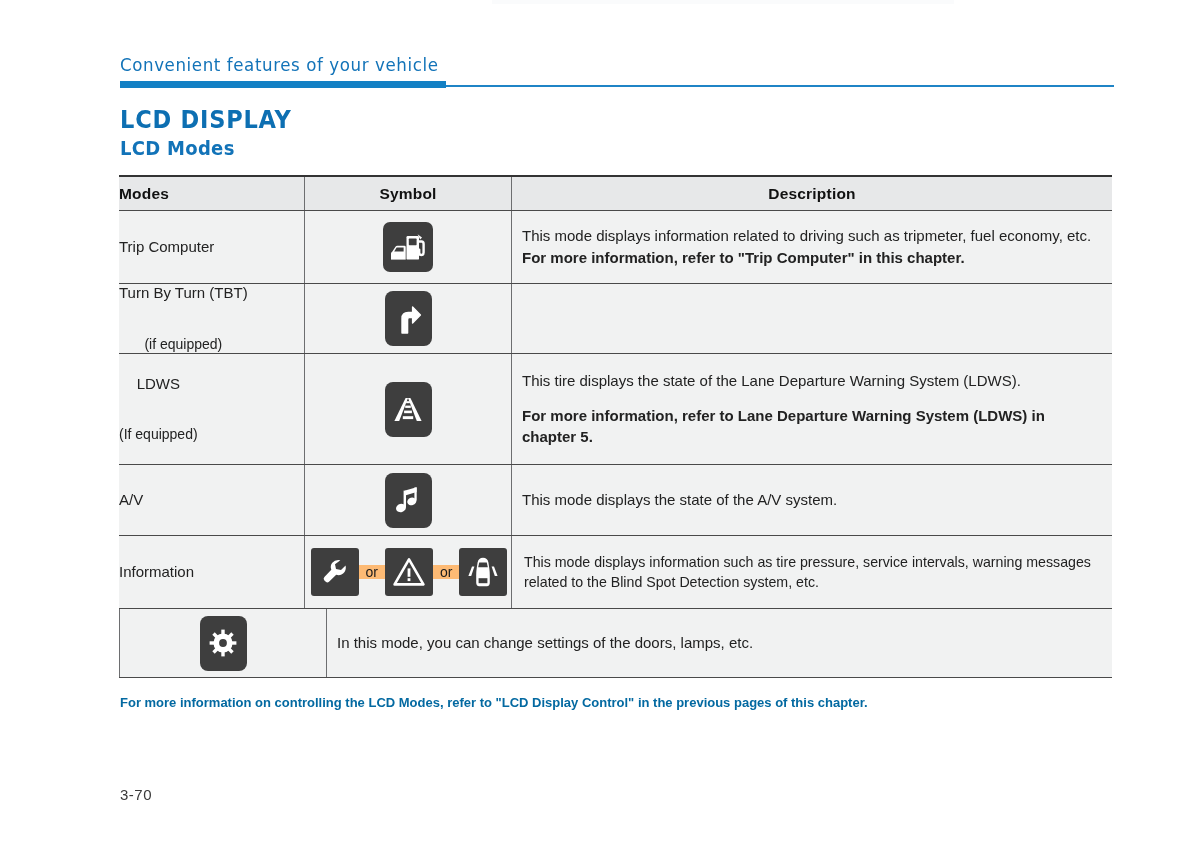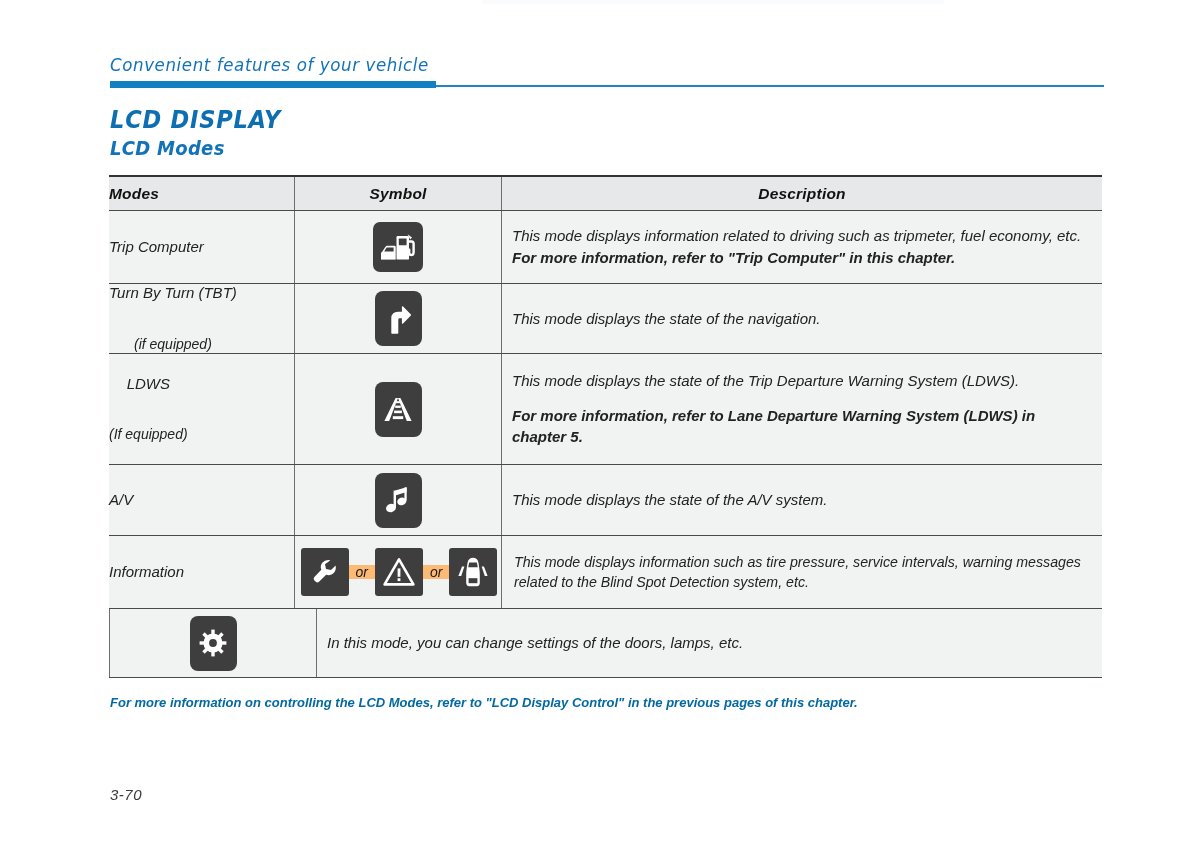--- a/index.html
+++ b/index.html
@@ -21,25 +21,24 @@
     position: absolute;
     left: 478px;
     top: 0px;
     width: 462px;
     height: 4px;
     background: #fafbfc;
   }
 
   .page {
     position: absolute;
-    left: 4px;
+    left: 14px;
     top: 0;
     width: 1056px;
     height: 861px;
-    font-style: italic;
   }
 
   
   .chapter-header {
     position: absolute;
     left: 106px;
     top: 56px;
     width: 994px;
     height: 34px;
   }
@@ -330,23 +329,20 @@
           <div class="mode-sub">(if equipped)</div>
         </div>
       </div>
       <div class="col-symbol">
         <div class="tile tile-tbt">
           <svg width="28" height="32" viewBox="0 0 28 32" aria-hidden="true">
             <path d="M8 30 L8 15.5 Q8 9.5 14.2 9.5 L18.6 9.5 L18.6 4 L26.4 12 L18.6 20 L18.6 14.6 L15.4 14.6 Q13.6 14.6 13.6 16.7 L13.6 30 Z" fill="#ffffff" stroke="#ffffff" stroke-width="1.4" stroke-linejoin="round"></path>
           </svg>
         </div>
       </div>
-      <div class="col-desc">
-        <p class="desc-text">This mode displays the state of the navigation.</p>
-      </div>
     </div>
 
     <div class="trow r-ldws">
       <div class="col-modes">
         <div>
           <div class="mode-label">LDWS</div>
           <div class="mode-sub">(If equipped)</div>
         </div>
       </div>
       <div class="col-symbol">
@@ -358,21 +354,21 @@
             <path d="M16 5 L18.4 5 L29.6 28 L24.8 28 Z" fill="#ffffff"></path>
 
             <rect x="14.1" y="8.2" width="3.8" height="2.0" fill="#ffffff"></rect>
             <rect x="13.2" y="12.6" width="5.6" height="2.3" fill="#ffffff"></rect>
             <rect x="12.1" y="17.6" width="7.8" height="2.6" fill="#ffffff"></rect>
             <rect x="10.8" y="23.2" width="10.4" height="2.9" fill="#ffffff"></rect>
           </svg>
         </div>
       </div>
       <div class="col-desc">
-        <p class="desc-text">This mode displays the state of the Trip Departure Warning System (LDWS).</p>
+        <p class="desc-text">This tire displays the state of the Lane Departure Warning System (LDWS).</p>
         <div class="desc-gap"></div>
         <p class="desc-text bold">For more information, refer to Lane Departure Warning System (LDWS) in chapter 5.</p>
       </div>
     </div>
 
     <div class="trow r-av">
       <div class="col-modes">
         <span class="mode-label">A/V</span>
       </div>
       <div class="col-symbol">

